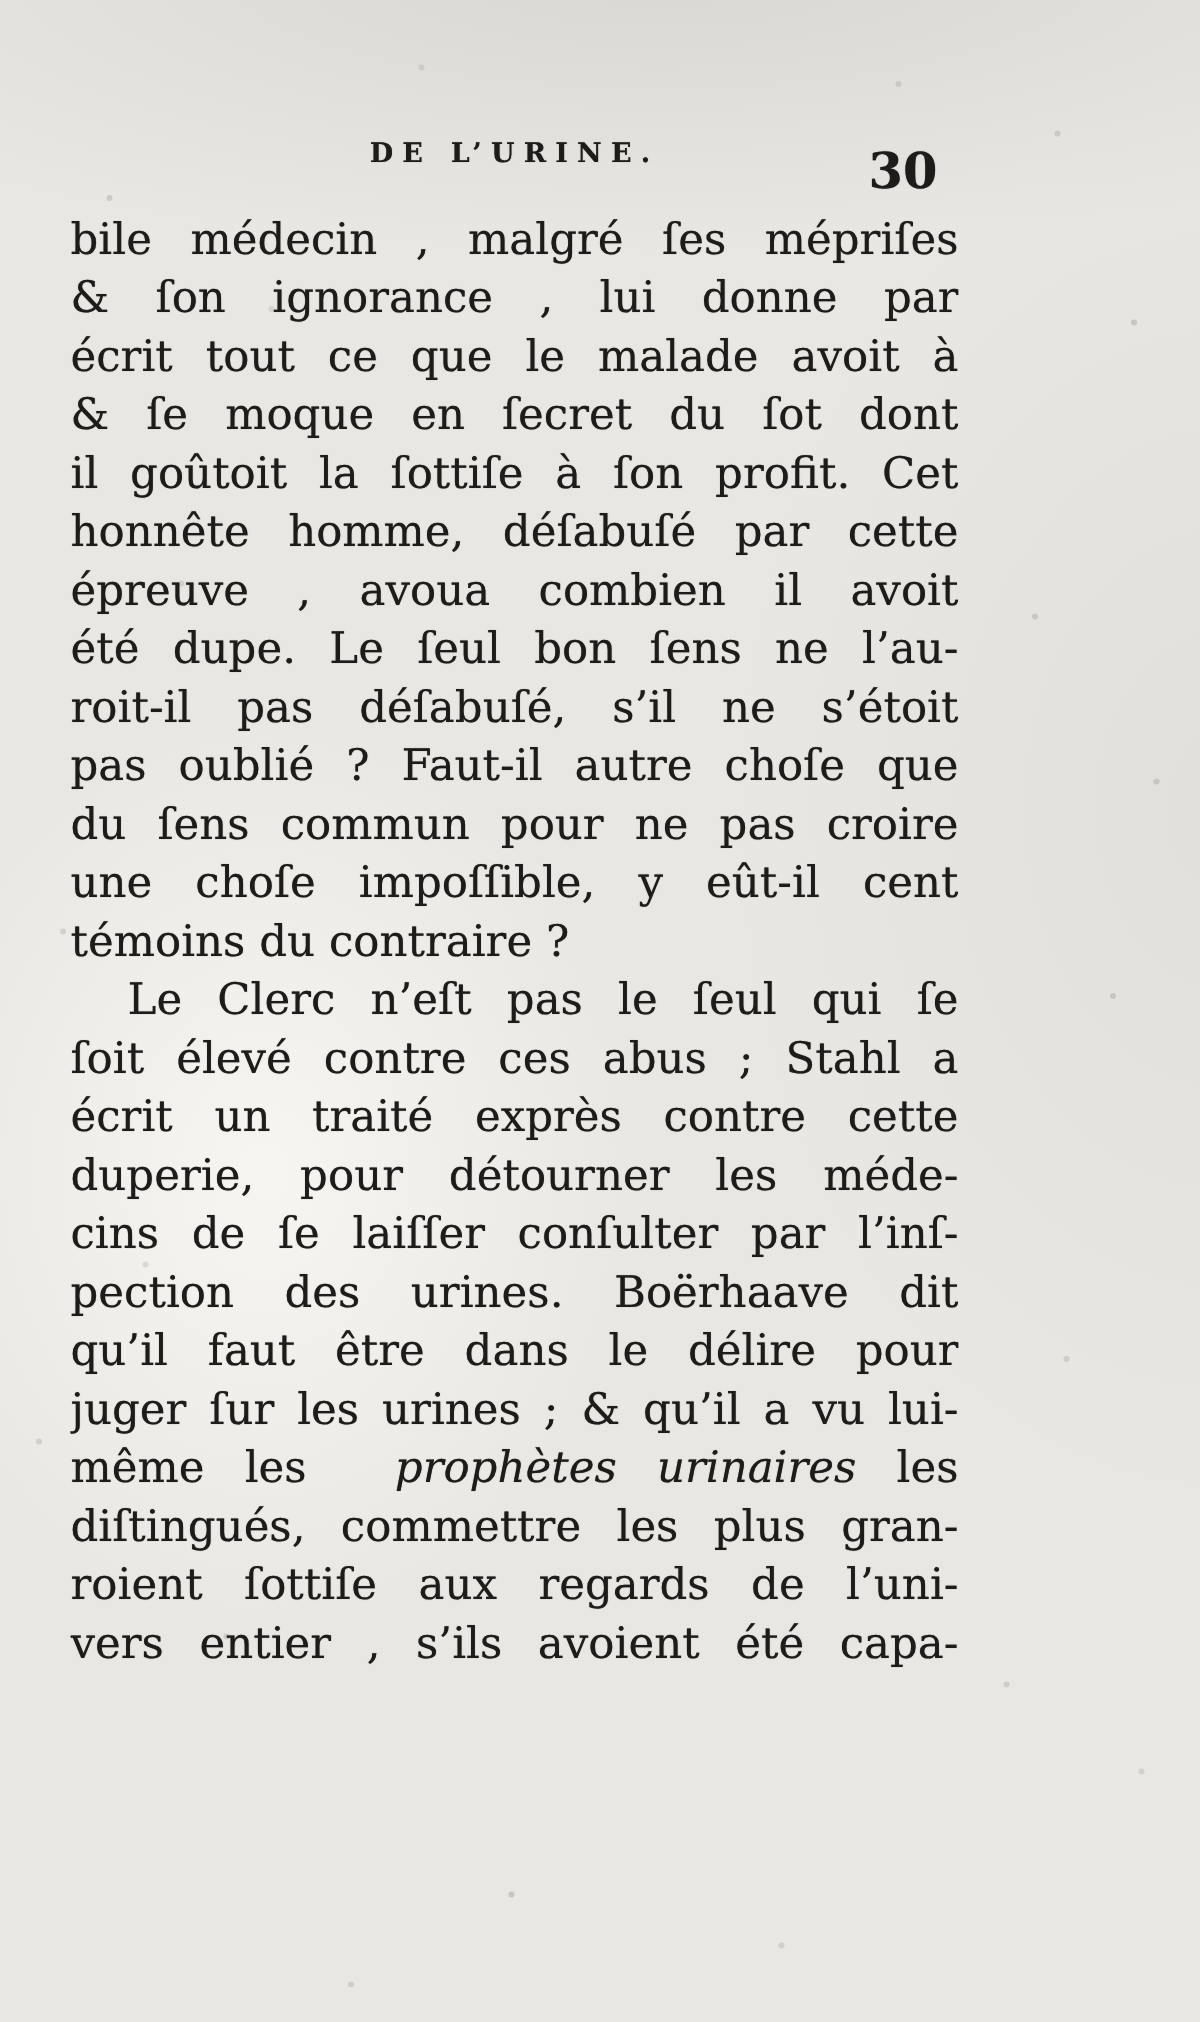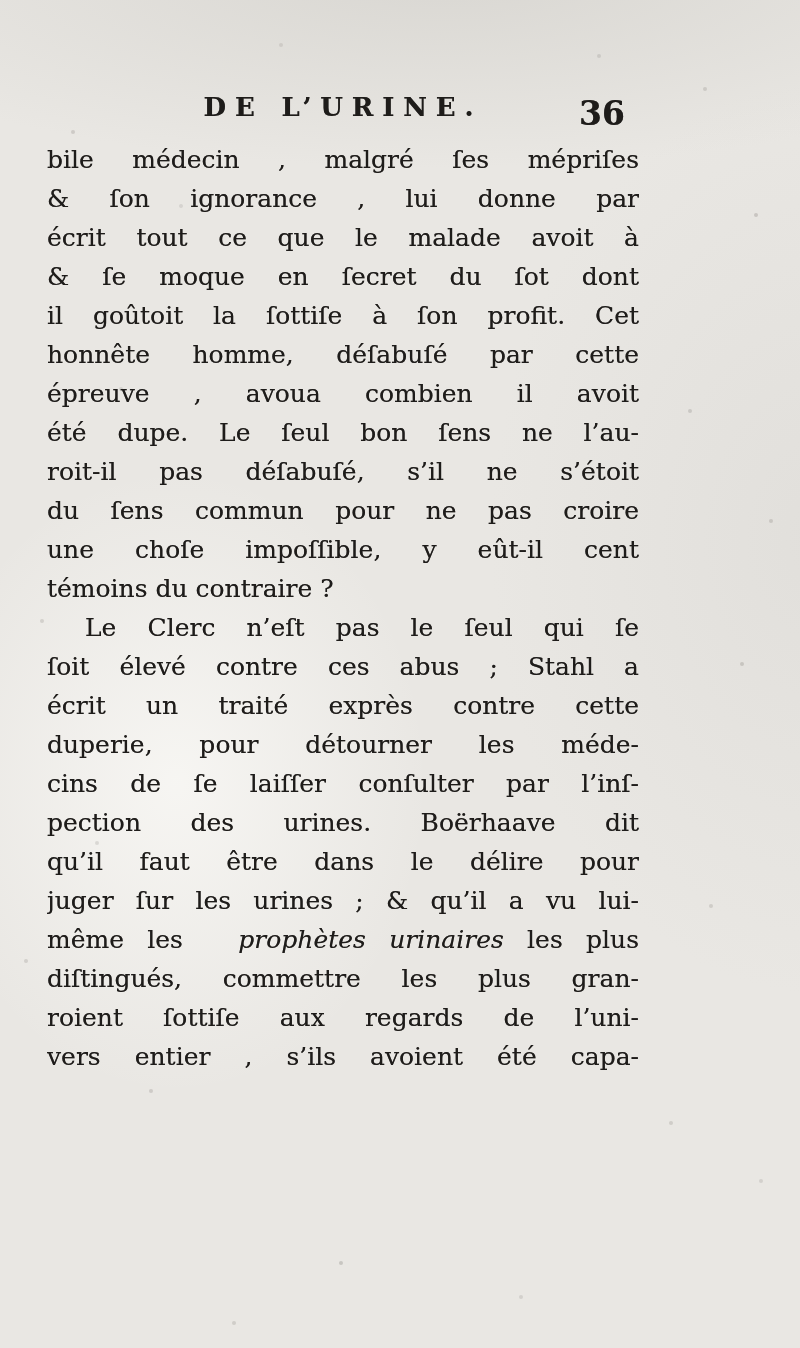--- a/index.html
+++ b/index.html
@@ -47,36 +47,36 @@
     top: 90px;
     width: 592px;
   }
   .running-header {
     position: relative;
     height: 50px;
   }
   .running-title {
     display: block;
     text-align: center;
-    font-size: 26px;
+    font-size: 18px;
     font-weight: bold;
     letter-spacing: 0.34em;
     padding-top: 2px;
     text-shadow: 0 0 0.6px rgba(30,28,26,.6);
   }
   .page-number {
     position: absolute;
     right: 14px;
     top: 4px;
     font-size: 33px;
     font-weight: bold;
     text-shadow: 0 0 0.6px rgba(30,28,26,.6);
   }
   .body-text {
-    font-size: 25px;
+    font-size: 29px;
     line-height: 39px;
     text-shadow: 0 0 0.55px rgba(30,28,26,.65);
   }
   .line {
     text-align: justify;
     text-align-last: justify;
     height: 39px;
     overflow: hidden;
   }
   .line.par-end {
@@ -93,33 +93,34 @@
 </head>
 <body>
 
 <div class="page">
   <div class="specks"></div>
 
   <div class="content">
 
     <div class="running-header">
       <span class="running-title">DE L’URINE.</span>
-      <span class="page-number">36</span>
+      <span class="page-number">30</span>
     </div>
 
     <div class="body-text">
       <div class="line">bile médecin , malgré ſes mépriſes</div>
       <div class="line">&amp; ſon ignorance , lui donne par</div>
       <div class="line">écrit tout ce que le malade avoit à</div>
       <div class="line">&amp; ſe moque en ſecret du ſot dont</div>
       <div class="line">il goûtoit la ſottiſe à ſon profit. Cet</div>
       <div class="line">honnête homme, déſabuſé par cette</div>
       <div class="line">épreuve , avoua combien il avoit</div>
       <div class="line">été dupe. Le ſeul bon ſens ne l’au-</div>
       <div class="line">roit-il pas déſabuſé, s’il ne s’étoit</div>
+      <div class="line">pas oublié ? Faut-il autre choſe que</div>
       <div class="line">du ſens commun pour ne pas croire</div>
       <div class="line">une choſe impoſſible, y eût-il cent</div>
       <div class="line par-end">témoins du contraire ?</div>
       <div class="line indent">Le Clerc n’eſt pas le ſeul qui ſe</div>
       <div class="line">ſoit élevé contre ces abus ; Stahl a</div>
       <div class="line">écrit un traité exprès contre cette</div>
       <div class="line">duperie, pour détourner les méde-</div>
       <div class="line">cins de ſe laiſſer conſulter par l’inſ-</div>
       <div class="line">pection des urines. Boërhaave dit</div>
       <div class="line">qu’il faut être dans le délire pour</div>

